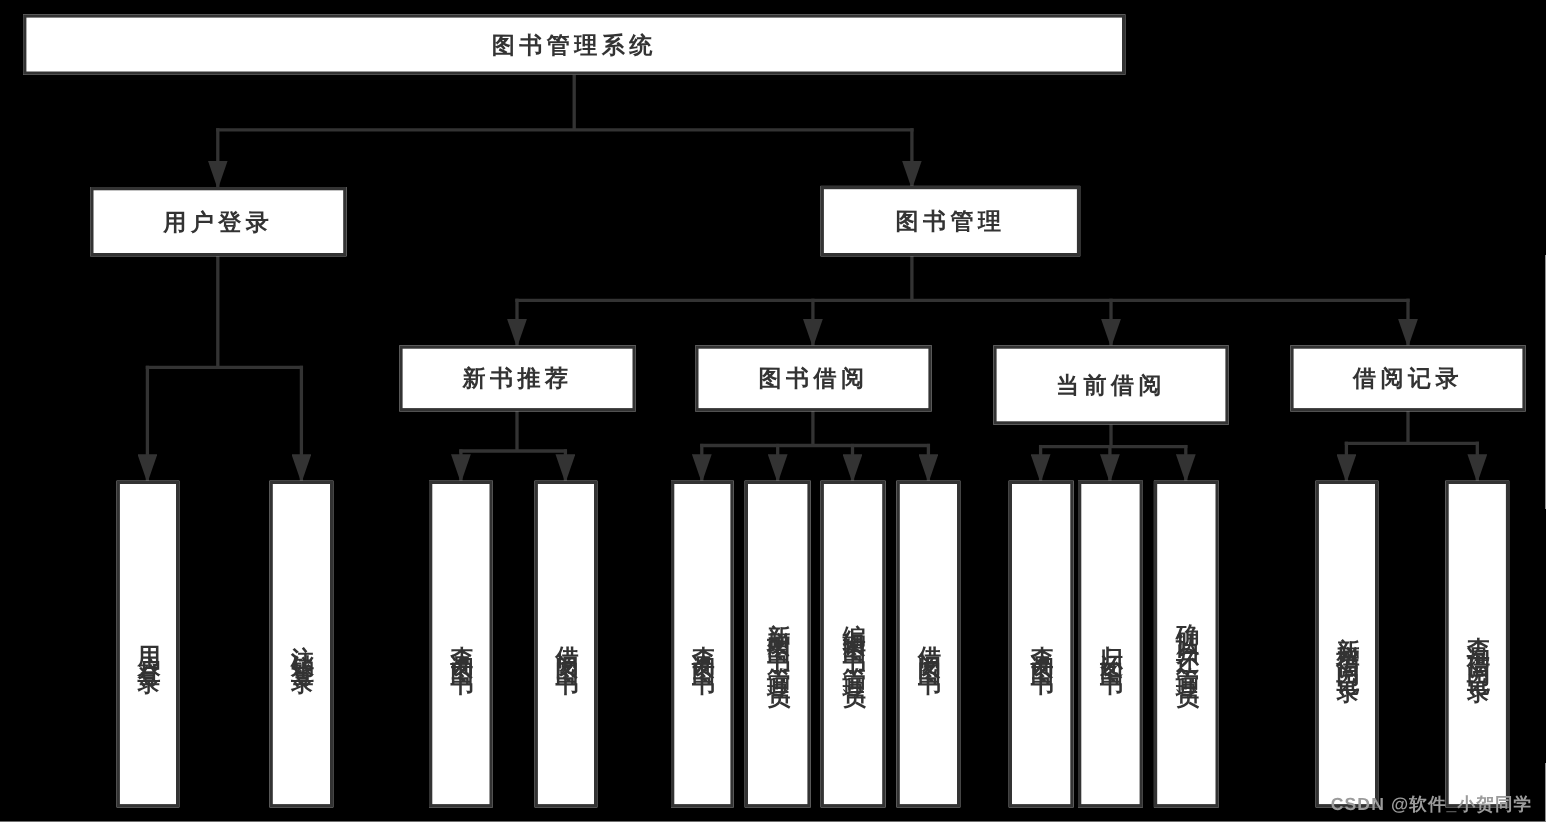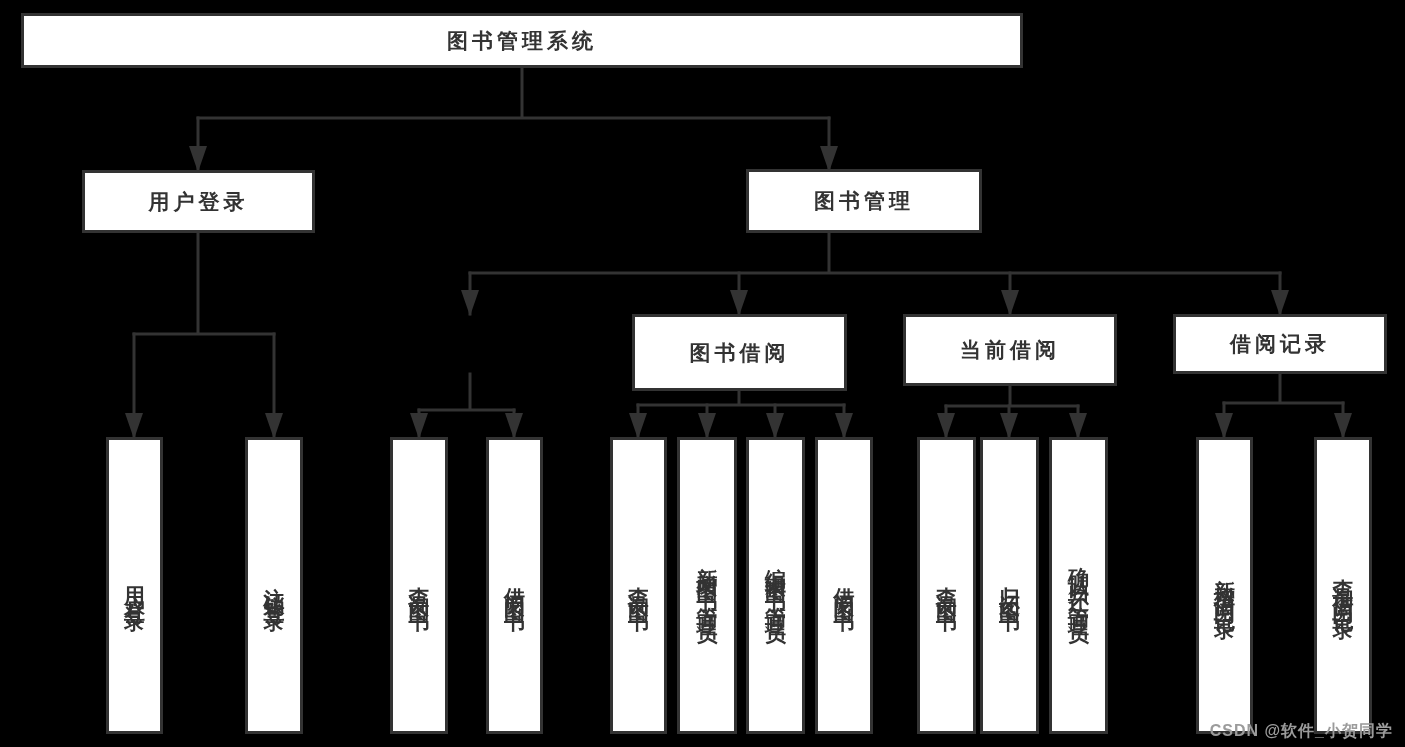--- a/index.html
+++ b/index.html
@@ -113,21 +113,24 @@
     <span>图书管理系统</span>
   </div>
 
   <div class="node" style="left:82px; top:170px; width:233px; height:63px;">
     <span>用户登录</span>
   </div>
   <div class="node" style="left:711px; top:169px; width:236px; height:64px;margin-left:35px;">
     <span>图书管理</span>
   </div>
 
-  <div class="node" style="left:632px; top:314px; width:215px; height:77px;">
+  <div class="node" style="left:363px; top:314px; width:215px; height:60px;">
+    <span>新书推荐</span>
+  </div>
+  <div class="node" style="left:632px; top:314px; width:215px; height:60px;">
     <span>图书借阅</span>
   </div>
   <div class="node" style="left:903px; top:314px; width:214px; height:72px;">
     <span>当前借阅</span>
   </div>
   <div class="node" style="left:1173px; top:314px; width:214px; height:60px;">
     <span>借阅记录</span>
   </div>
 
   <div class="node leaf" style="left:106px; top:437px; width:57px; height:297px;">

